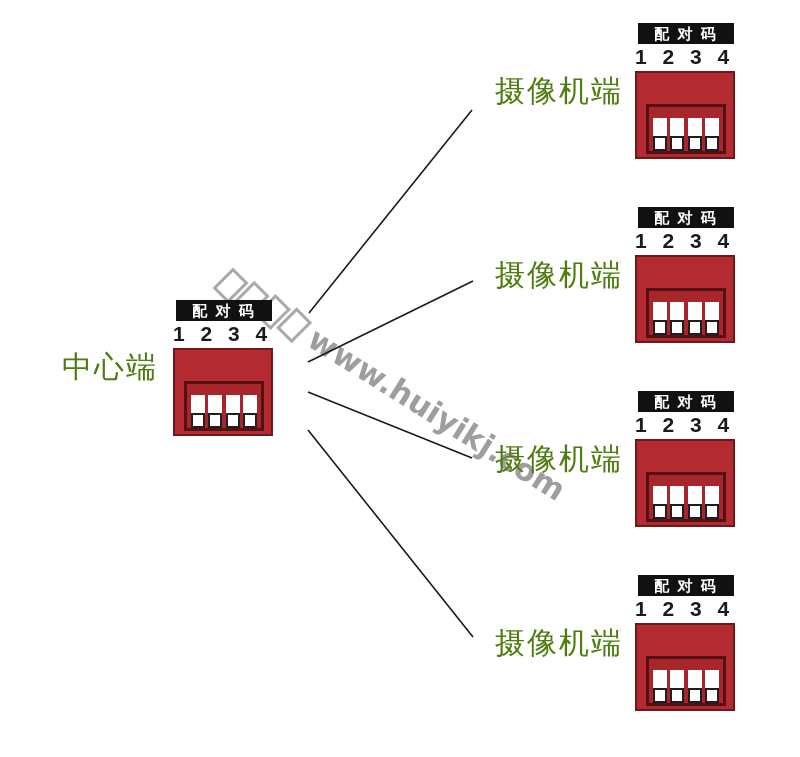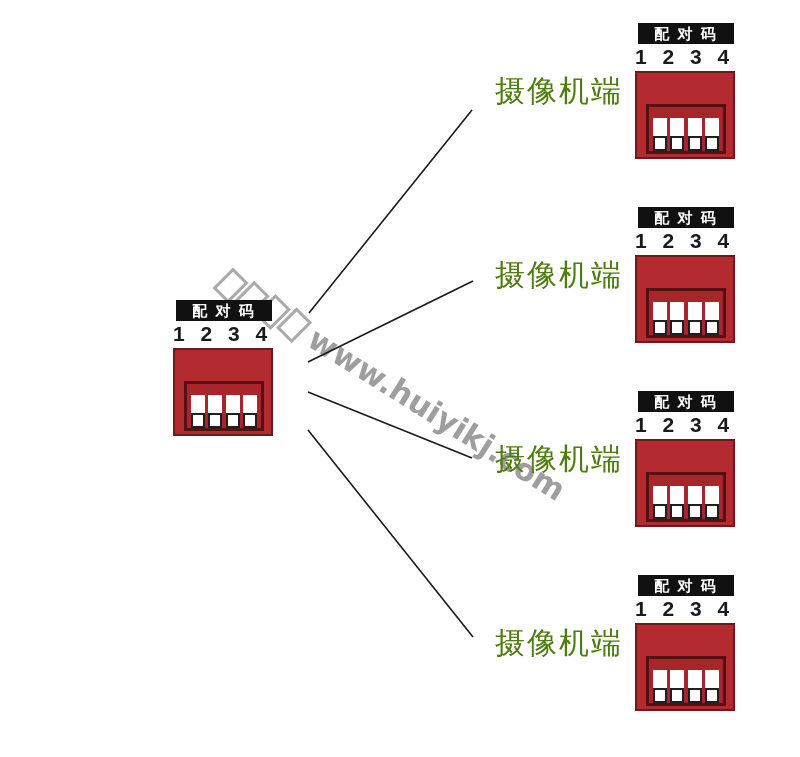--- a/index.html
+++ b/index.html
@@ -176,20 +176,21 @@
     <span class="wm-text">www.huiyikj.com</span>
   </div>
 
   <svg class="lines" width="800" height="757" viewBox="0 0 800 757">
     <line x1="309" y1="313" x2="472" y2="110"></line>
     <line x1="308" y1="362" x2="473" y2="281"></line>
     <line x1="308" y1="392" x2="472" y2="458"></line>
     <line x1="308" y1="430" x2="473" y2="637"></line>
   </svg>
 
+  <div class="unit-label center-label">中心端</div>
 
   <div class="dip center-dip">
     <div class="dip-header">配 对 码</div>
     <div class="dip-numbers">1 2 3 4</div>
     <div class="dip-box">
       <div class="dip-inner">
         <div class="sw">
           <div class="sw-slot"></div>
           <div class="sw-slider"></div>
         </div>

